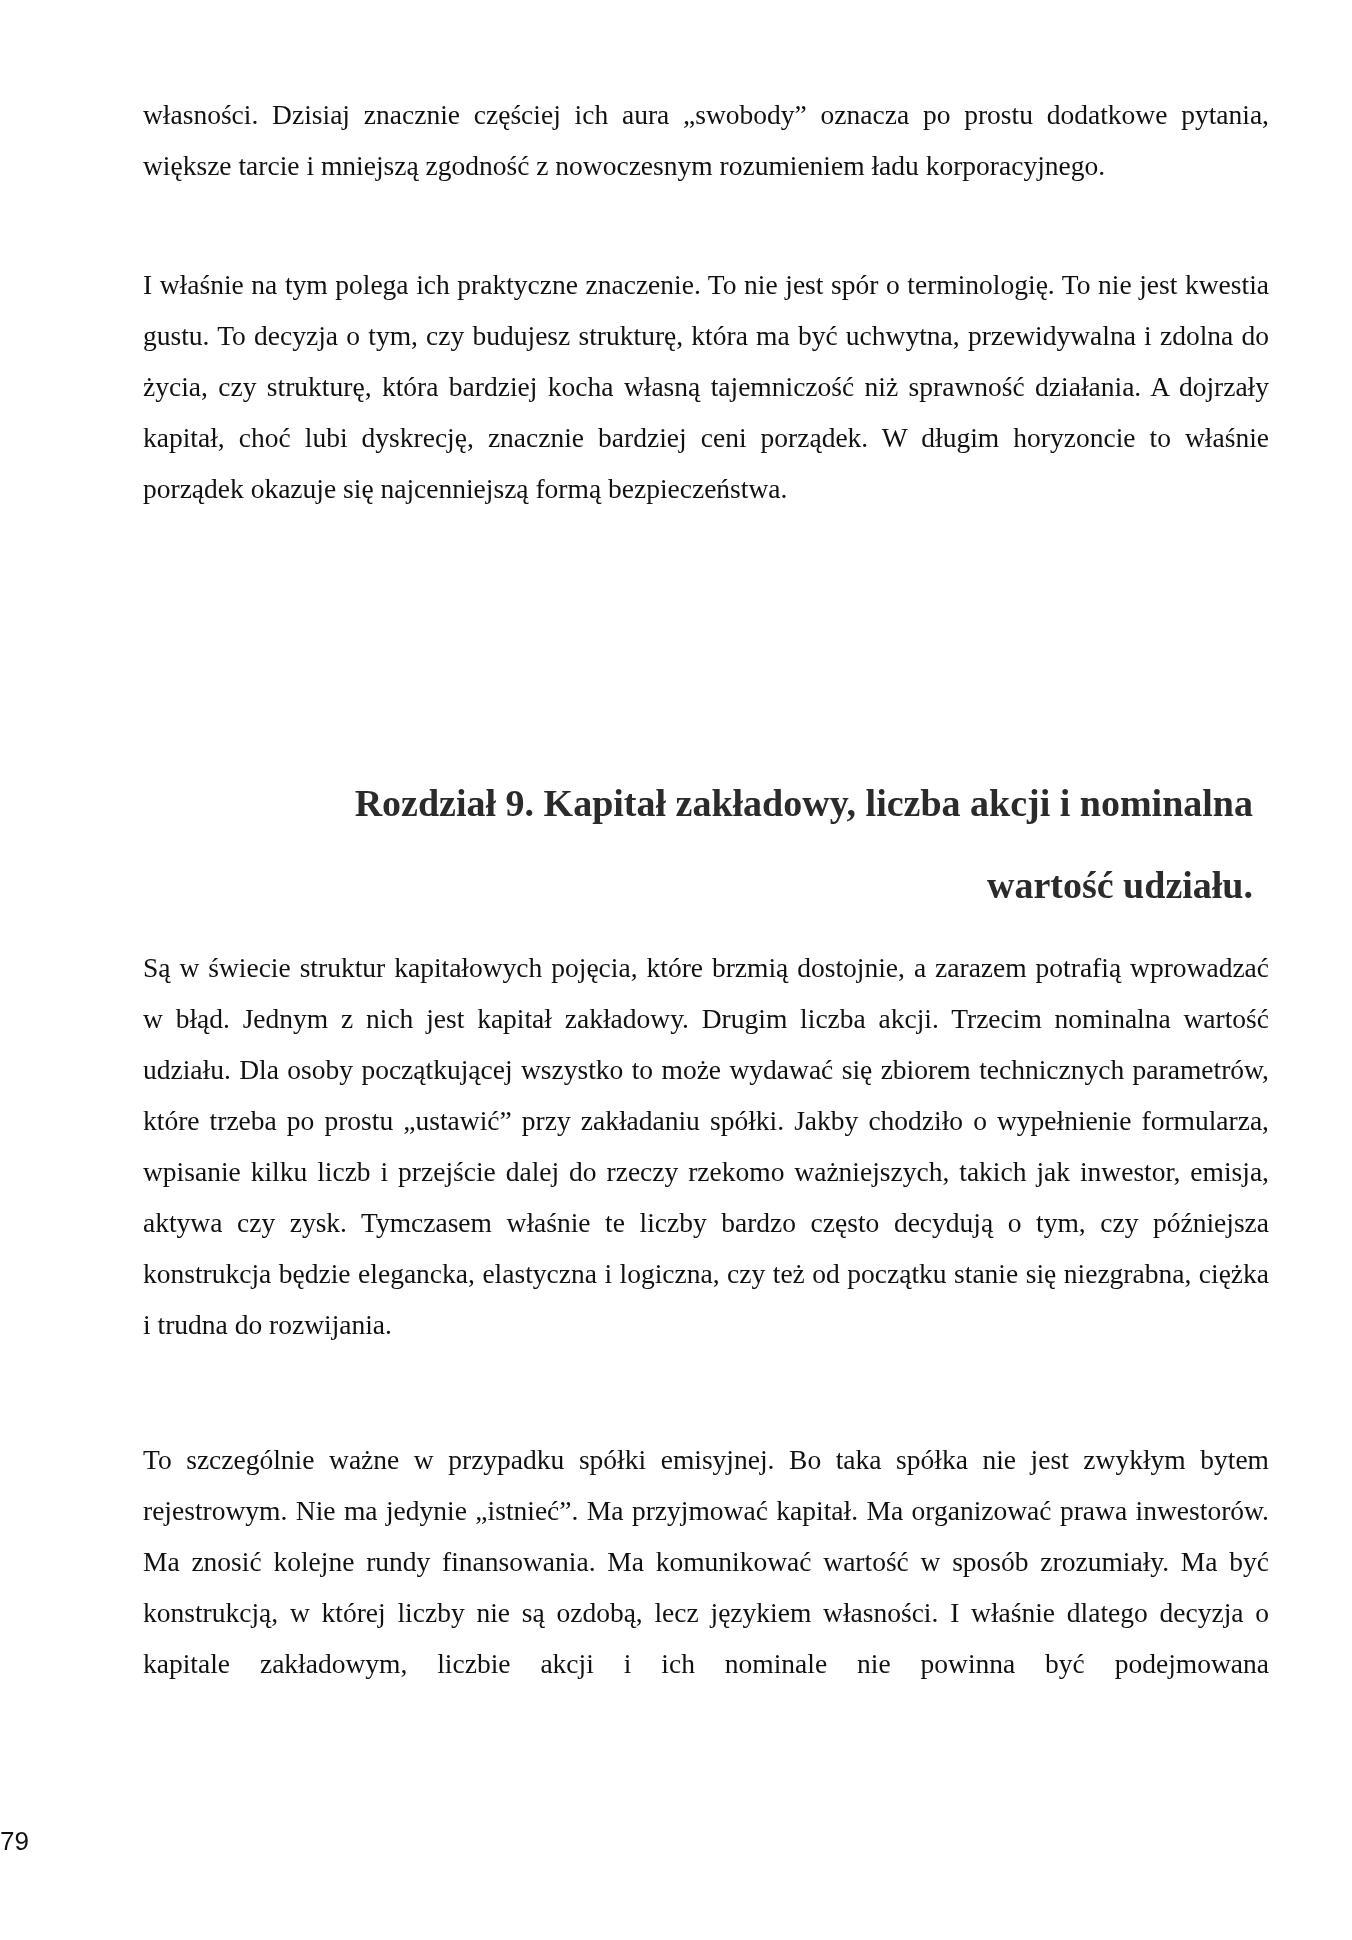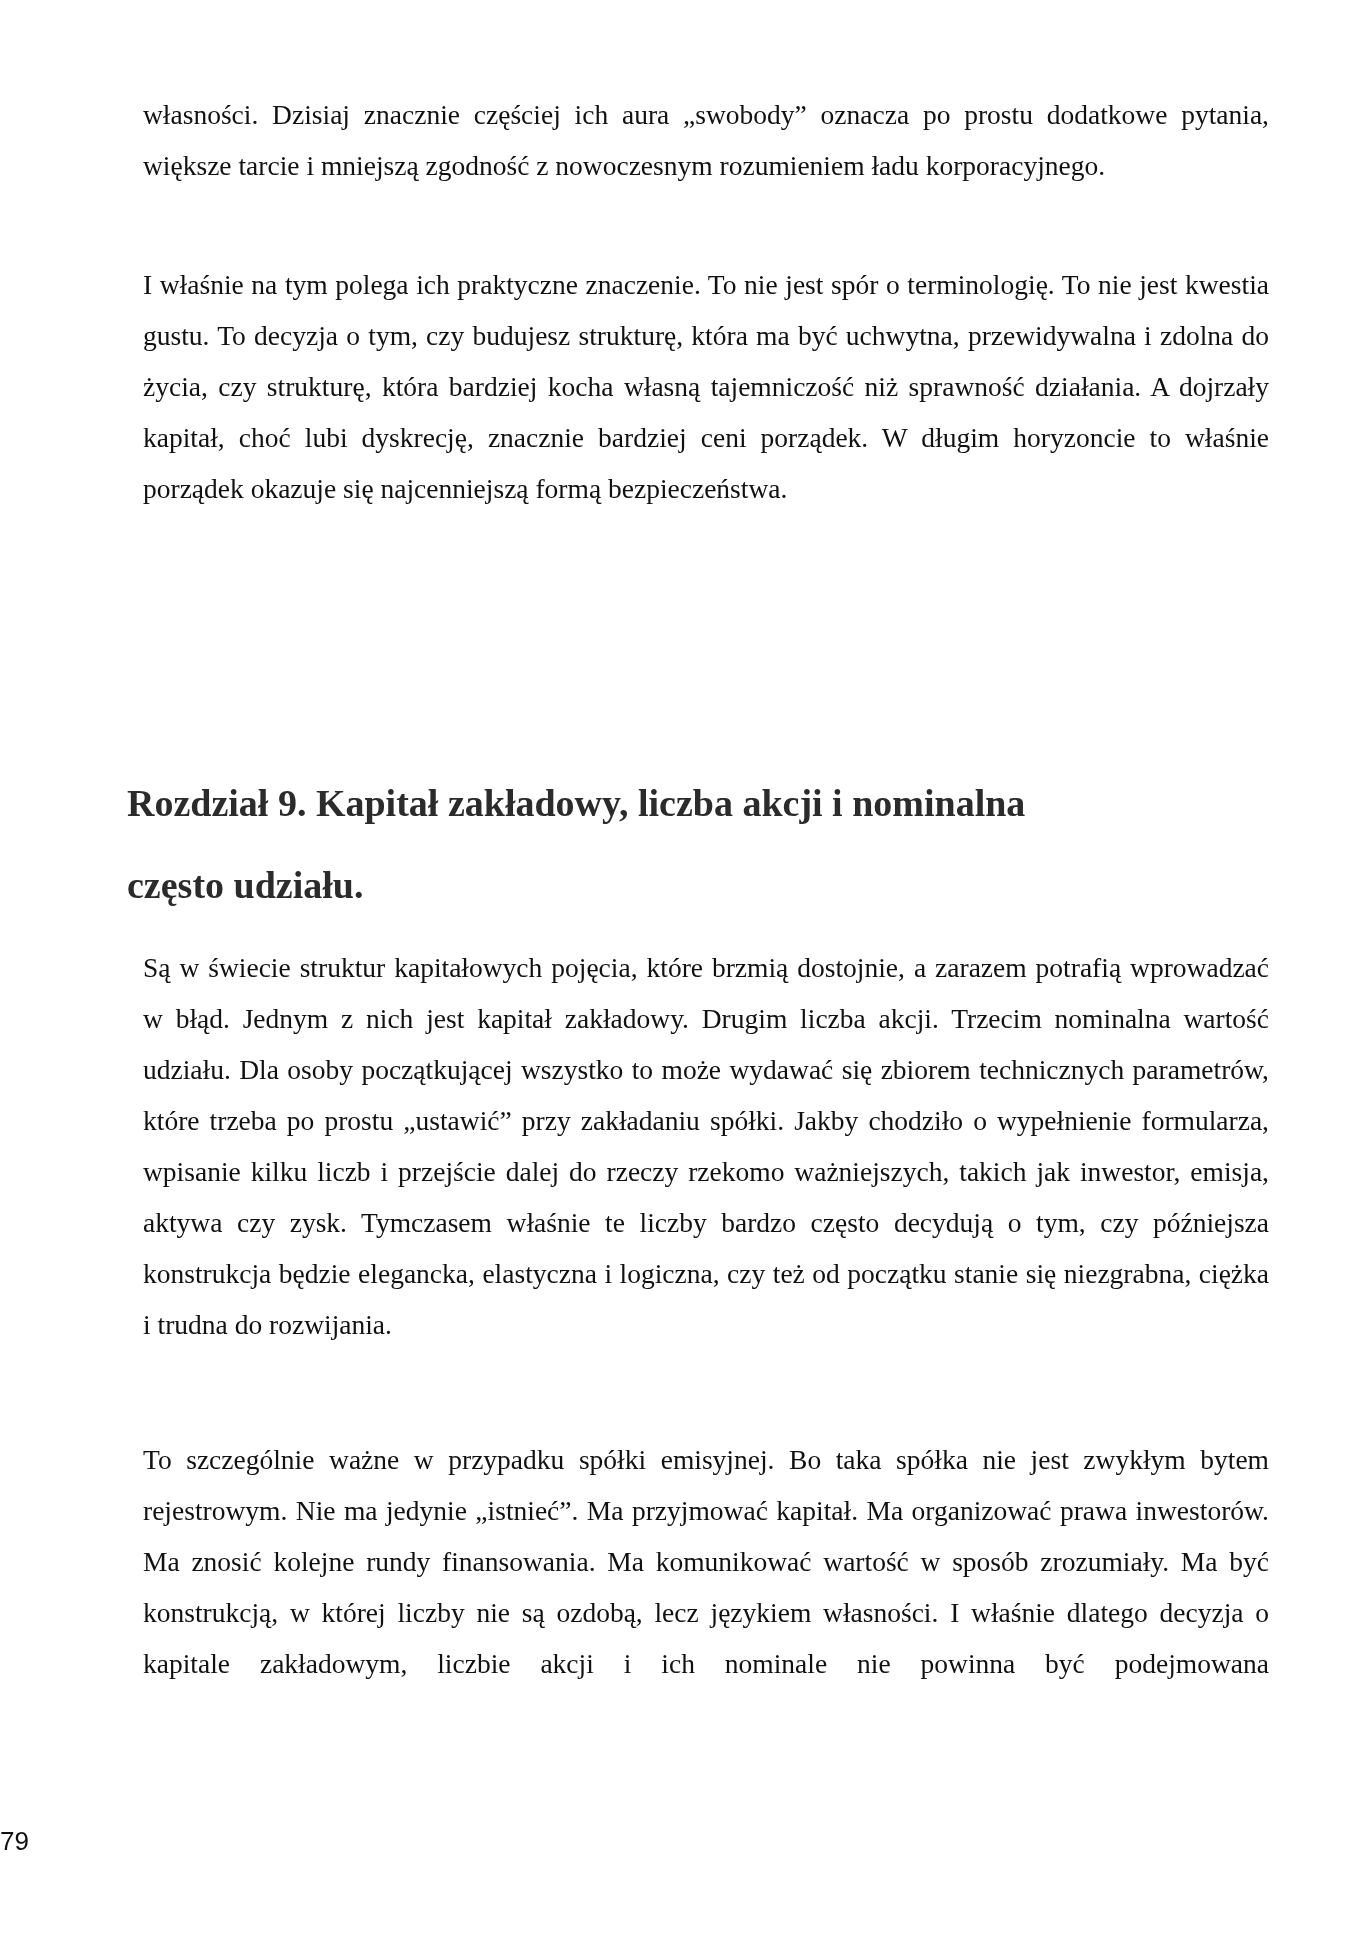--- a/index.html
+++ b/index.html
@@ -32,21 +32,21 @@
       text-align-last: left;
       margin: 16px;
     }
     .p1 { top: 73px; }
     .p2 { top: 243px; }
     .heading {
       position: absolute;
       left: 127px;
       width: 1126px;
       top: 762px;
-      text-align: left;
+      text-align: right;
       font-weight: bold;
       font-size: 38px;
       line-height: 82px;
       color: #2b2b2b;
       margin: 0;
     }
     .p3 { top: 926px; }
     .p4 { top: 1418px; }
     .p4.last-line-justified { text-align-last: justify; }
     .page-number {
@@ -64,21 +64,21 @@
 <body>
 
 <div class="page">
 
   <p class="text-block p1">własności. Dzisiaj znacznie częściej ich aura „swobody” oznacza po prostu dodatkowe pytania, większe tarcie i mniejszą zgodność z nowoczesnym rozumieniem ładu korporacyjnego.</p>
 
   <p class="text-block p2">I właśnie na tym polega ich praktyczne znaczenie. To nie jest spór o terminologię. To nie jest kwestia gustu. To decyzja o tym, czy budujesz strukturę, która ma być uchwytna, przewidywalna i zdolna do życia, czy strukturę, która bardziej kocha własną tajemniczość niż sprawność działania. A dojrzały kapitał, choć lubi dyskrecję, znacznie bardziej ceni porządek. W długim horyzoncie to właśnie porządek okazuje się najcenniejszą formą bezpieczeństwa.</p>
 
   <h2 class="heading">
     <span>Rozdział 9. Kapitał zakładowy, liczba akcji i nominalna</span><br>
-    <span>często udziału.</span>
+    <span>wartość udziału.</span>
   </h2>
 
   <p class="text-block p3">Są w świecie struktur kapitałowych pojęcia, które brzmią dostojnie, a zarazem potrafią wprowadzać w błąd. Jednym z nich jest kapitał zakładowy. Drugim liczba akcji. Trzecim nominalna wartość udziału. Dla osoby początkującej wszystko to może wydawać się zbiorem technicznych parametrów, które trzeba po prostu „ustawić” przy zakładaniu spółki. Jakby chodziło o wypełnienie formularza, wpisanie kilku liczb i przejście dalej do rzeczy rzekomo ważniejszych, takich jak inwestor, emisja, aktywa czy zysk. Tymczasem właśnie te liczby bardzo często decydują o tym, czy późniejsza konstrukcja będzie elegancka, elastyczna i logiczna, czy też od początku stanie się niezgrabna, ciężka i trudna do rozwijania.</p>
 
   <p class="text-block p4 last-line-justified">To szczególnie ważne w przypadku spółki emisyjnej. Bo taka spółka nie jest zwykłym bytem rejestrowym. Nie ma jedynie „istnieć”. Ma przyjmować kapitał. Ma organizować prawa inwestorów. Ma znosić kolejne rundy finansowania. Ma komunikować wartość w sposób zrozumiały. Ma być konstrukcją, w której liczby nie są ozdobą, lecz językiem własności. I właśnie dlatego decyzja o kapitale zakładowym, liczbie akcji i ich nominale nie powinna być podejmowana</p>
 
   <div class="page-number">79</div>
 
 </div>
 

